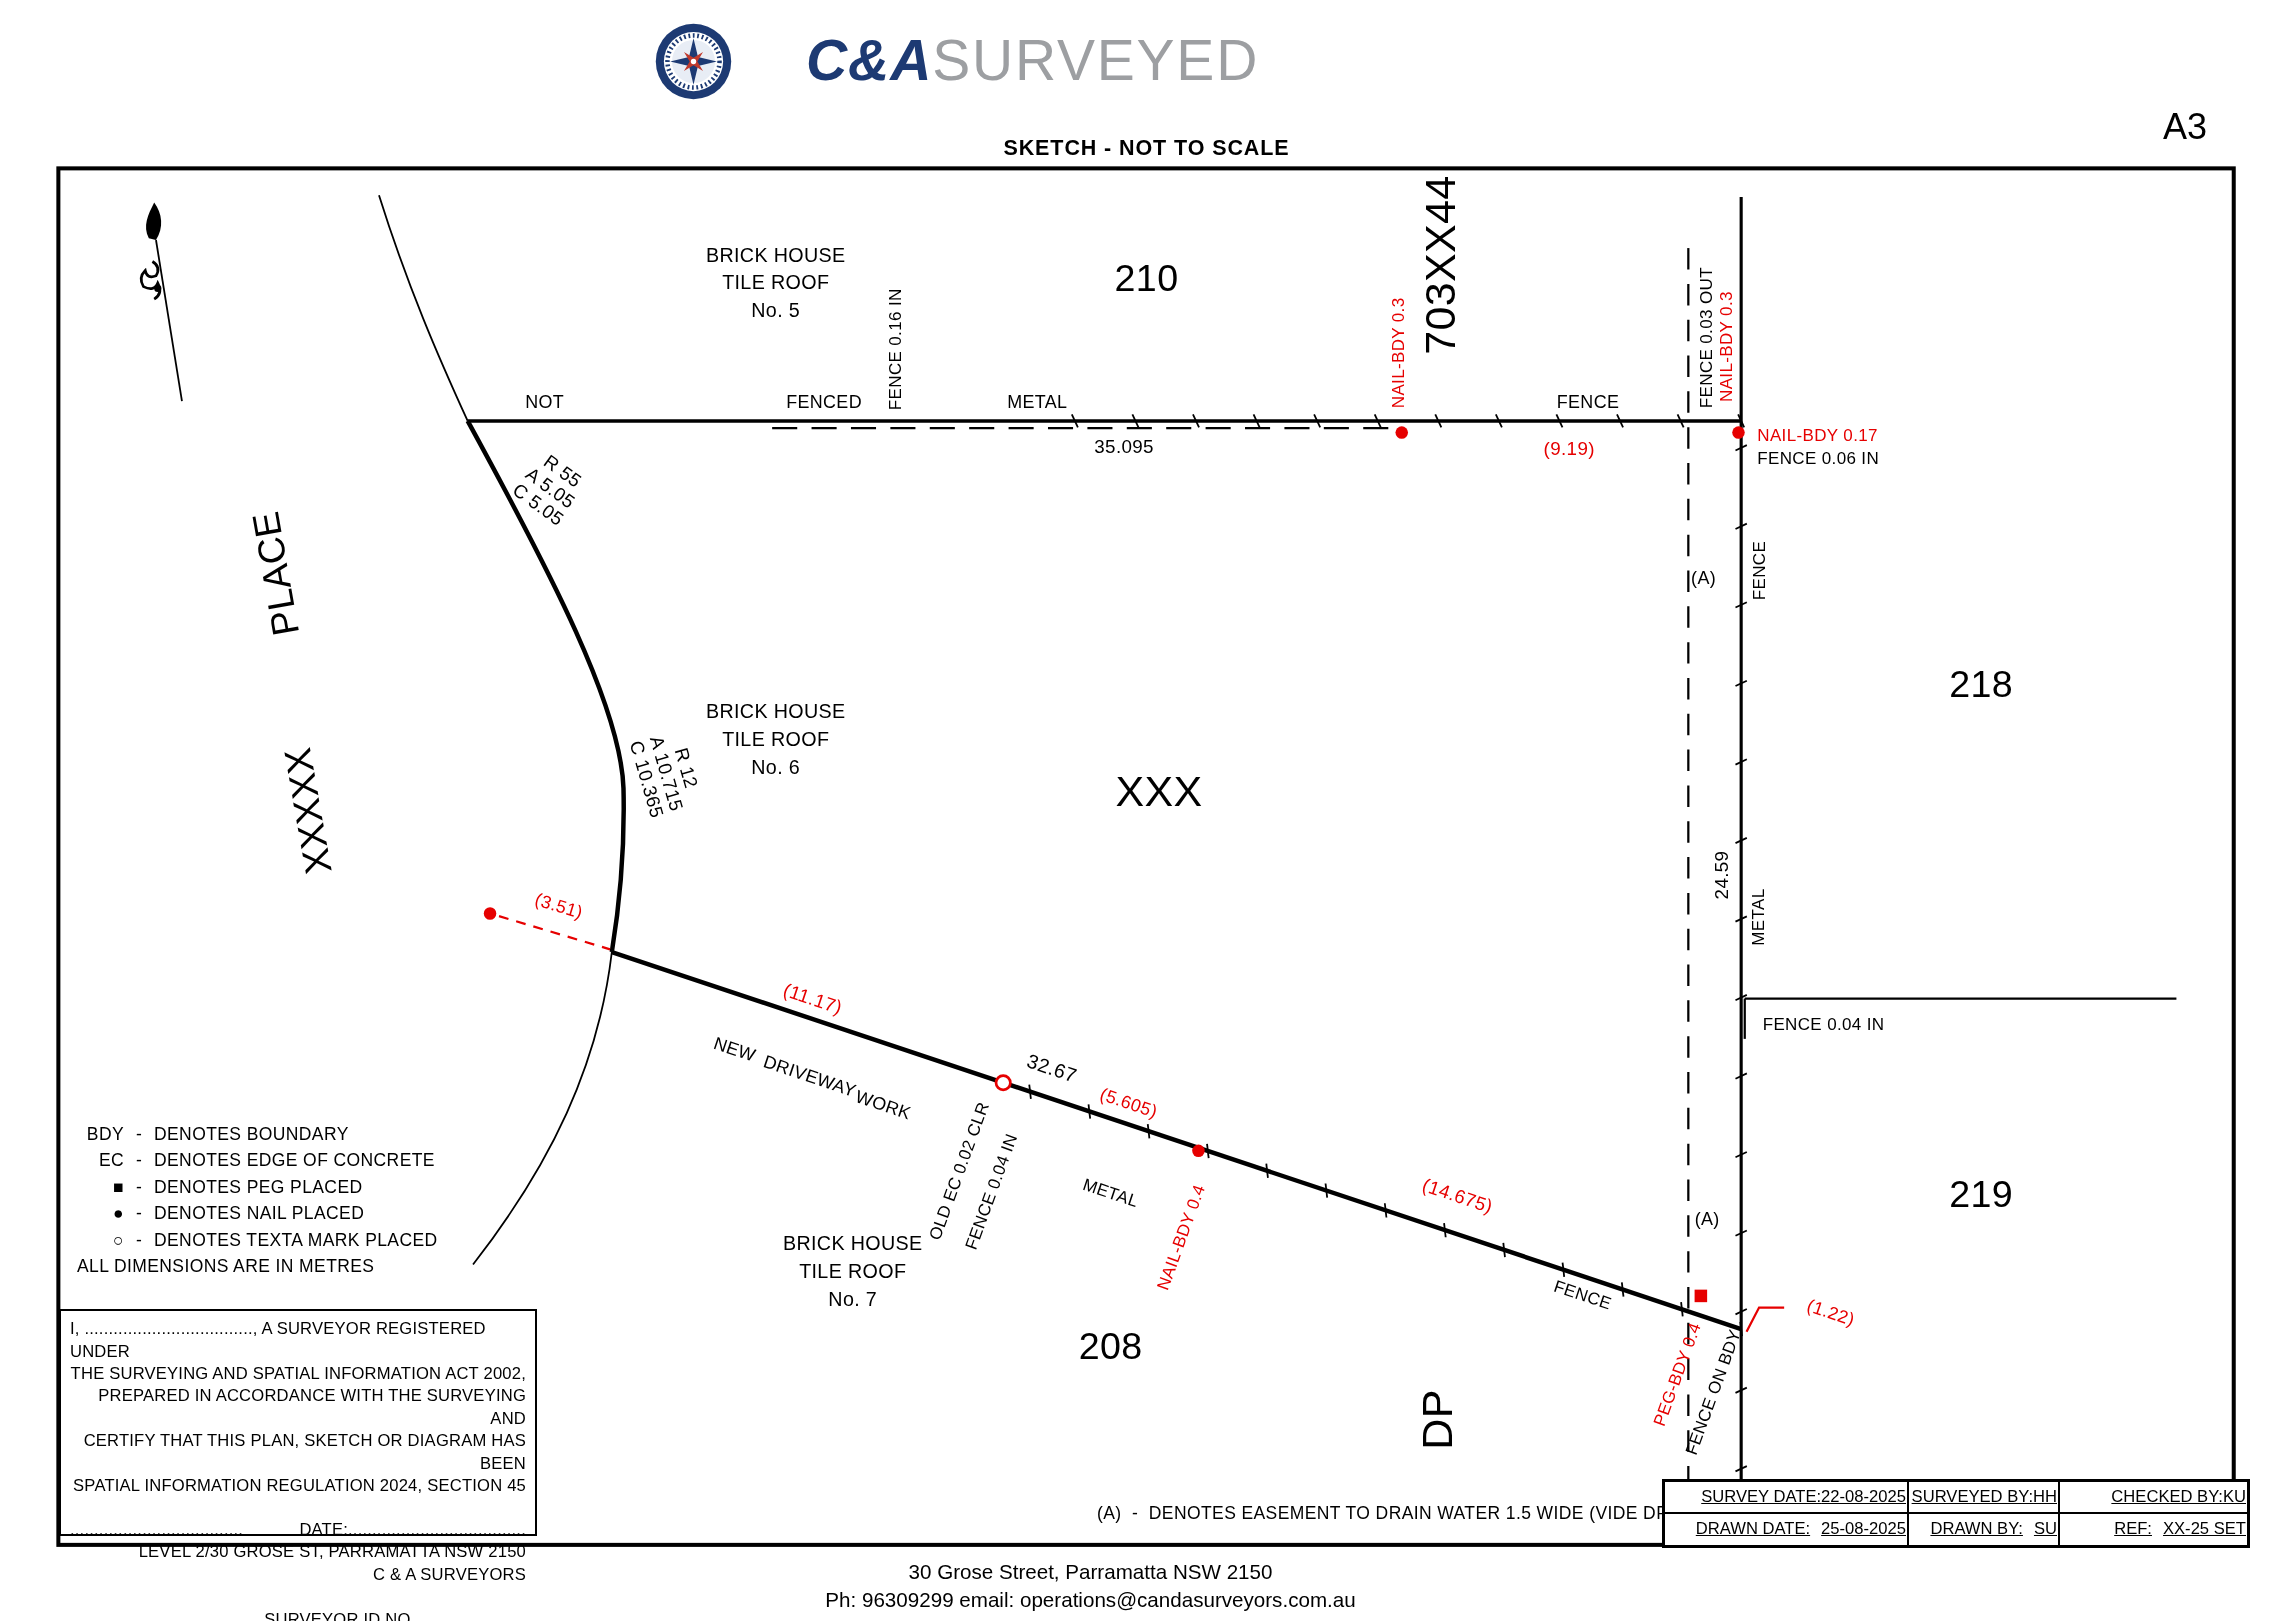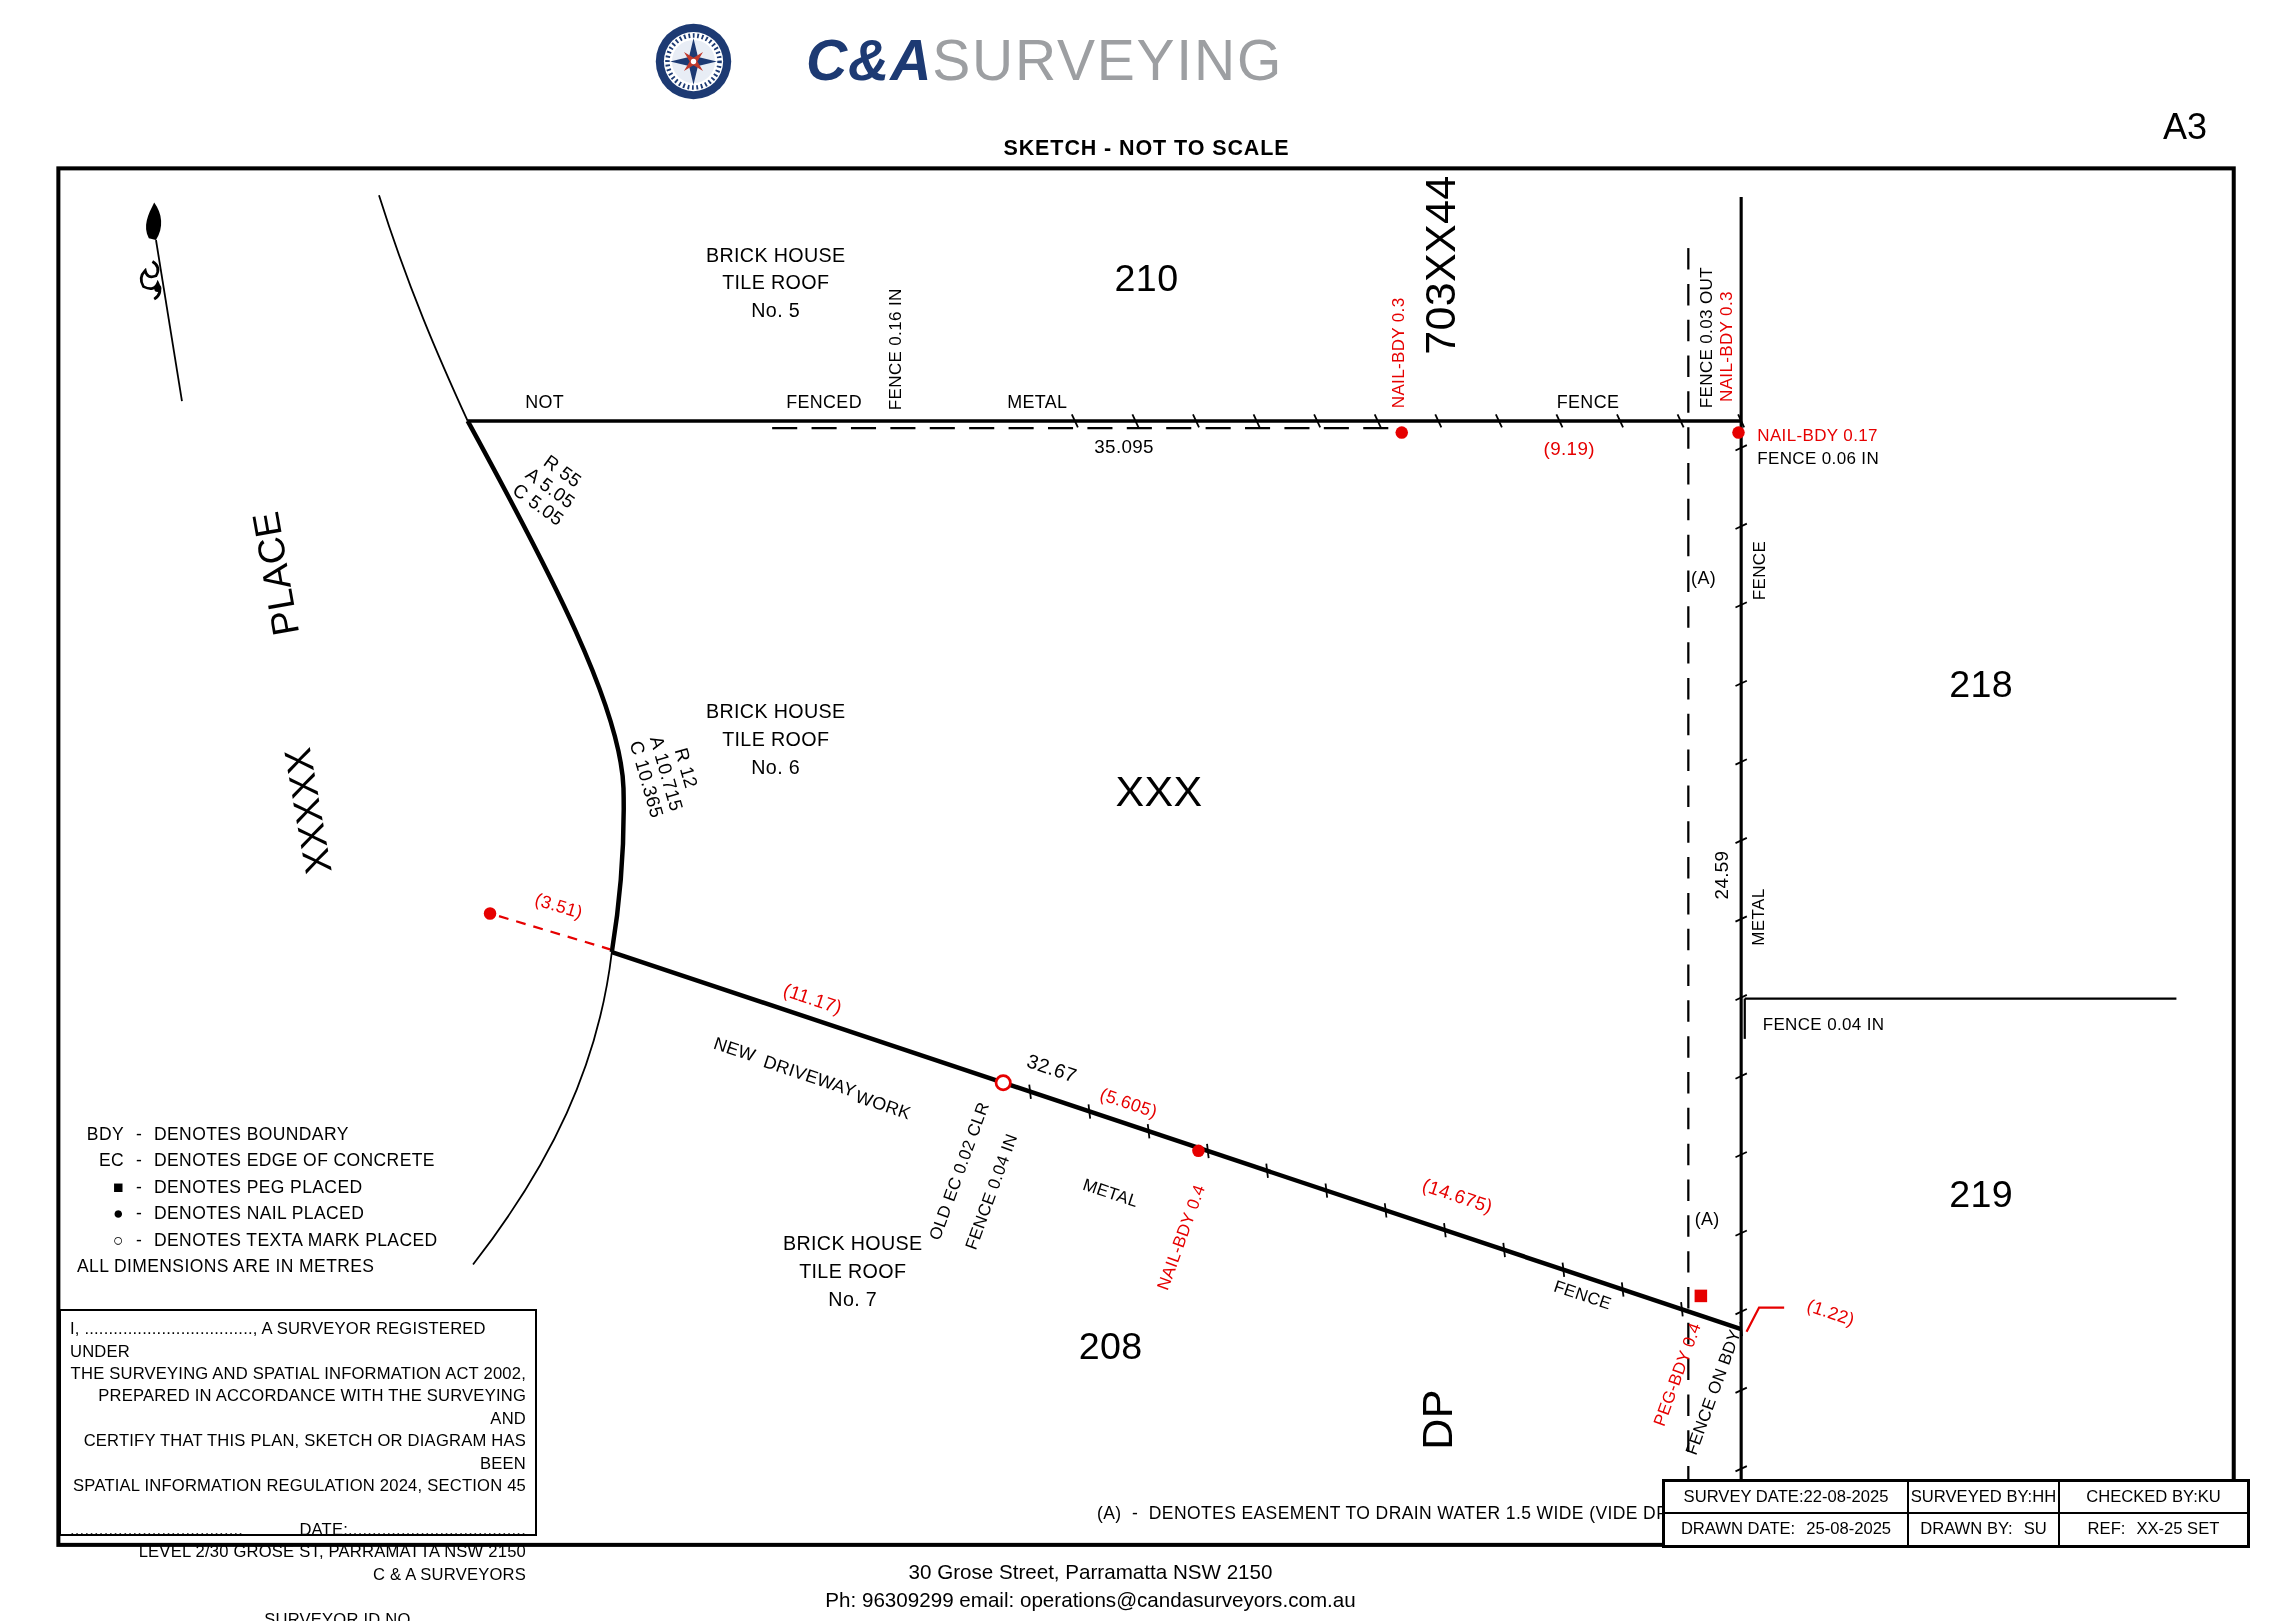--- a/index.html
+++ b/index.html
@@ -34,21 +34,21 @@
         letter-spacing:0.2px;}
   .cert .r{text-align:right;}
   .cert .l{text-align:left;}
   .cert .signrow{display:flex;justify-content:space-between;margin-top:21.5px;}
   .cert .idrow{margin-top:23px;text-align:right;}
   
   .ttable{position:absolute;left:1662px;top:1479px;width:588px;height:69px;border:3.6px solid #000;
           background:#fff;box-sizing:border-box;display:grid;
           grid-template-columns:244px 151px 1fr;grid-template-rows:1fr 1fr;font-size:16.6px;}
   .ttable .cell{border-right:2.7px solid #000;border-bottom:2.7px solid #000;display:flex;
-                align-items:center;justify-content:center;padding:0 1px;white-space:nowrap;}
+                align-items:center;justify-content:flex-end;padding:0 1px;white-space:nowrap;text-decoration:underline;}
   .ttable .cell:nth-child(3n){border-right:none;}
   .ttable .cell:nth-child(n+4){border-bottom:none;gap:11px;}
   
   .easement{position:absolute;left:1097px;top:1503px;font-size:17.5px;letter-spacing:0.4px;white-space:pre;}
   .footer1,.footer2{position:absolute;left:0;width:2181px;text-align:center;font-size:20.6px;}
   .footer1{top:1560px;}
   .footer2{top:1588px;}
 </style>
 </head>
 <body>
@@ -61,21 +61,21 @@
       <circle r="33" fill="#ffffff"></circle>
       <circle r="29" fill="none" stroke="#1d3a73" stroke-width="5" stroke-dasharray="2 3"></circle>
       <circle r="24" fill="#e8edf5"></circle>
       <path d="M0,-26 L5,-5 L26,0 L5,5 L0,26 L-5,5 L-26,0 L-5,-5 Z" fill="#1d3a73"></path>
       <path d="M0,-15 L3,-3 L15,0 L3,3 L0,15 L-3,3 L-15,0 L-3,-3 Z" transform="rotate(45)" fill="#c0392b"></path>
       <circle r="3" fill="#fff"></circle>
     </svg>
   </div>
   <div class="brand">
     <span class="bold">C&amp;A</span>
-      <span class="light">SURVEYING</span>
+      <span class="light">SURVEYED</span>
   </div>
   <div class="subtitle">SKETCH - NOT TO SCALE</div>
   <div class="paper">A3</div>
 
   <svg class="sheet cad" width="2293" height="1621" viewBox="0 0 2560 1810">
 
     <rect x="65" y="188" width="2429" height="1537" fill="none" stroke="#000" stroke-width="4.5"></rect>
 
     <g>
       <line x1="203" y1="448" x2="174" y2="268" class="thin"></line>

